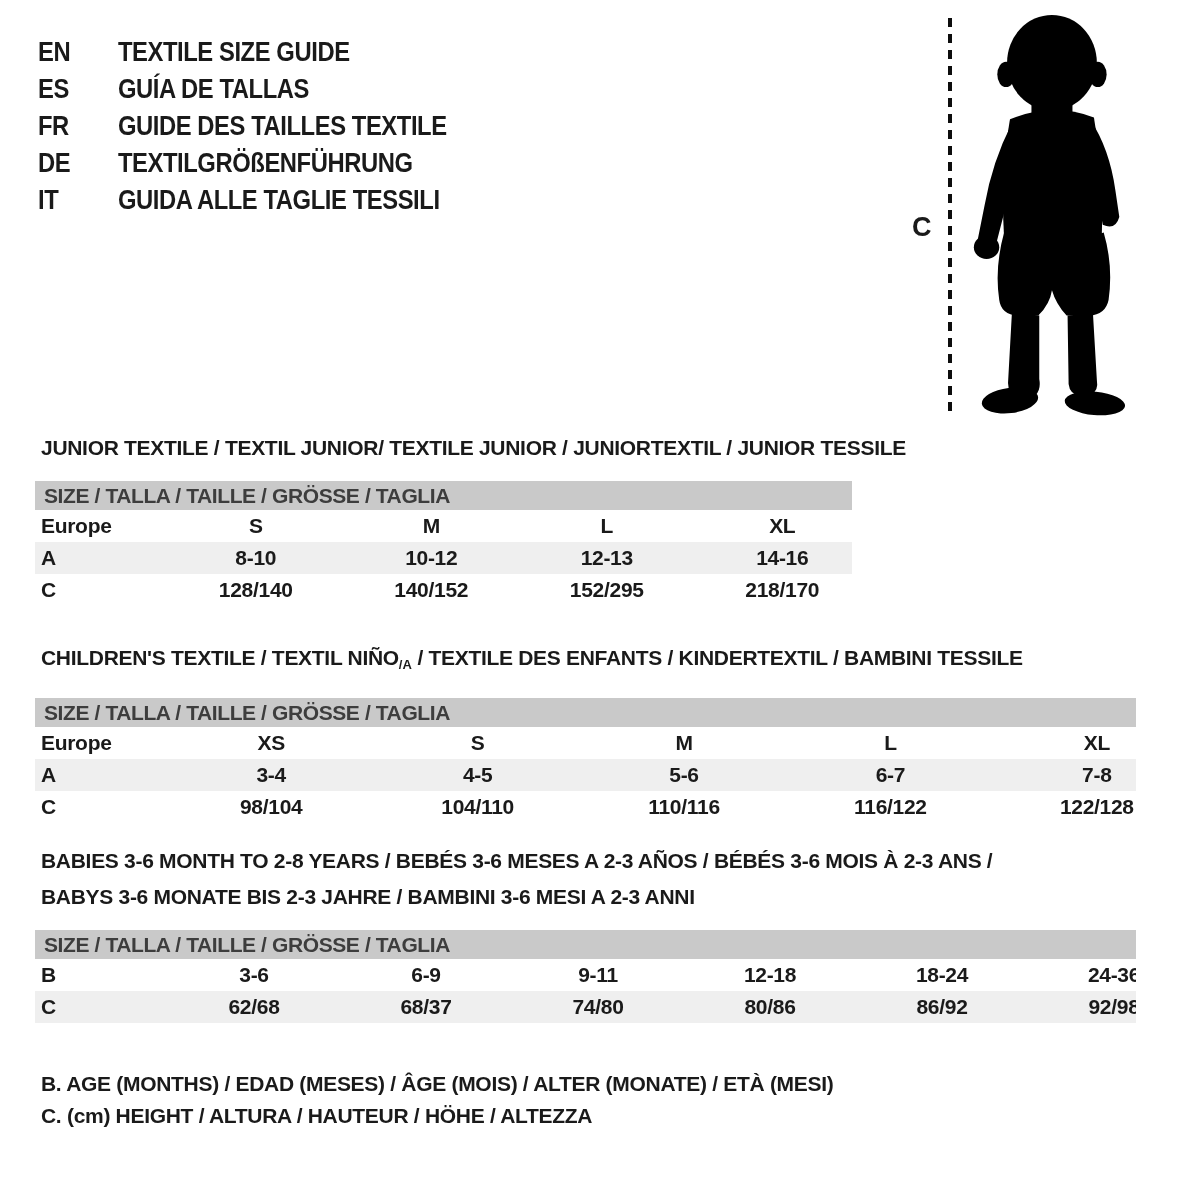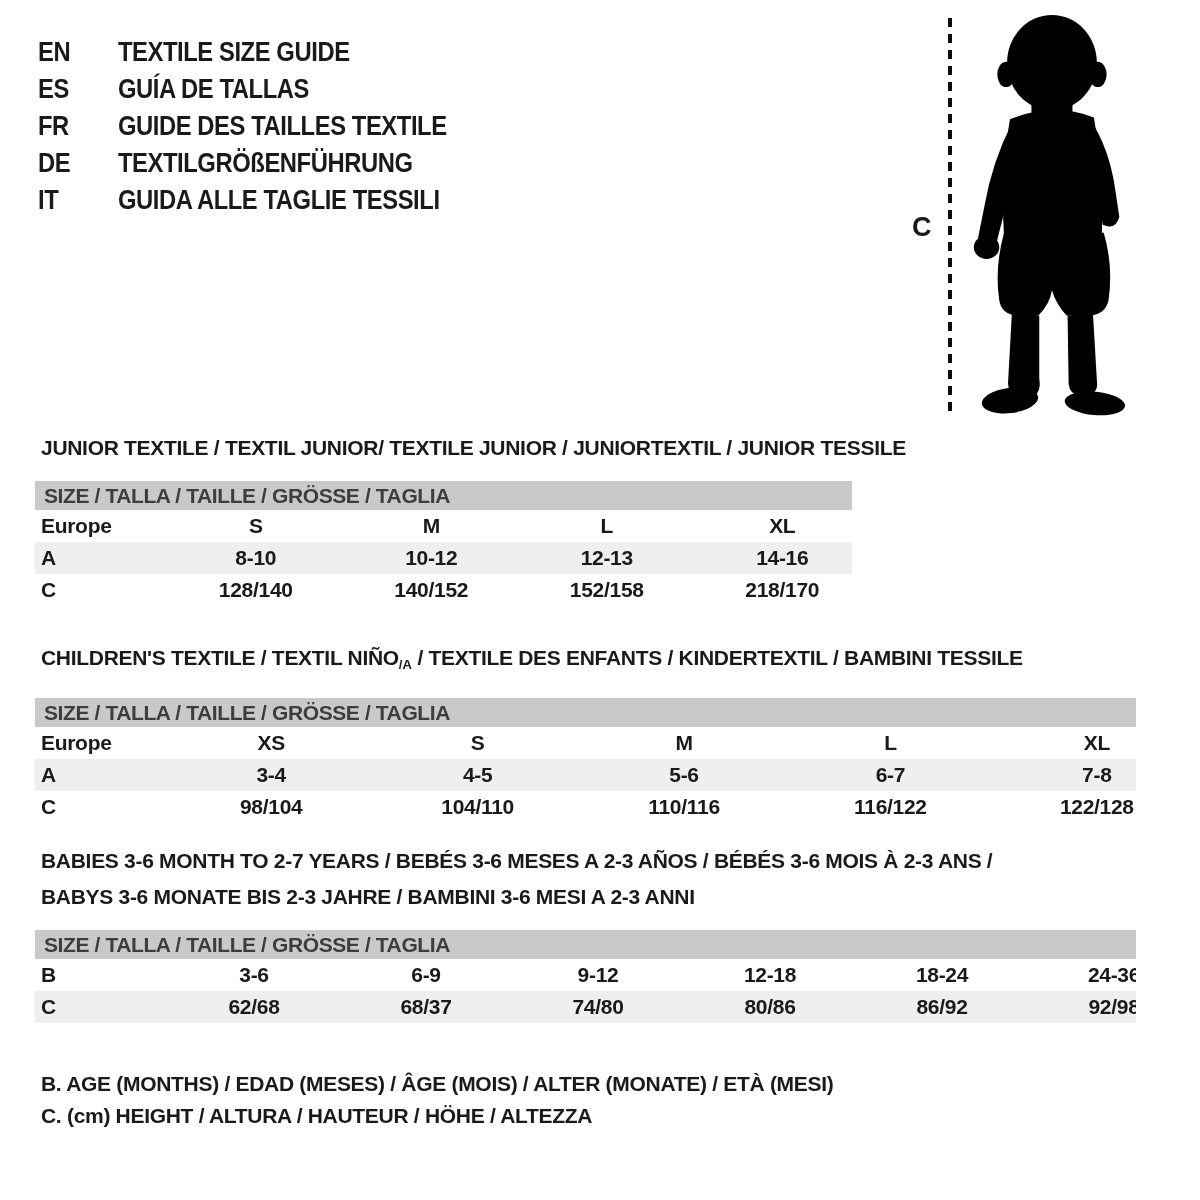--- a/index.html
+++ b/index.html
@@ -109,21 +109,21 @@
           <span class="tlabel">A</span>
           <span class="tcell">8-10</span>
           <span class="tcell">10-12</span>
           <span class="tcell">12-13</span>
           <span class="tcell">14-16</span>
         </div>
         <div class="trow">
           <span class="tlabel">C</span>
           <span class="tcell">128/140</span>
           <span class="tcell">140/152</span>
-          <span class="tcell">152/158</span>
+          <span class="tcell">152/295</span>
           <span class="tcell">218/170</span>
         </div>
       </div>
       <div class="section sec-children">
         <div class="section-title">
           <div class="title-line"><span>CHILDREN'S TEXTILE / TEXTIL NIÑO</span><span class="sub">/A</span><span> / TEXTILE DES ENFANTS / KINDERTEXTIL / BAMBINI TESSILE</span></div>
         </div>
         <div class="size-bar" style="background: rgb(201, 201, 201); color: rgb(61, 61, 61);">SIZE / TALLA / TAILLE / GRÖSSE / TAGLIA</div>
         <div class="trow">
           <span class="tlabel">Europe</span>
@@ -145,29 +145,29 @@
           <span class="tlabel">C</span>
           <span class="tcell">98/104</span>
           <span class="tcell">104/110</span>
           <span class="tcell">110/116</span>
           <span class="tcell">116/122</span>
           <span class="tcell">122/128</span>
         </div>
       </div>
       <div class="section sec-babies">
         <div class="section-title">
-          <div class="title-line"><span>BABIES 3-6 MONTH TO 2-7 YEARS / BEBÉS 3-6 MESES A 2-3 AÑOS / BÉBÉS 3-6 MOIS À 2-3 ANS /</span></div>
+          <div class="title-line"><span>BABIES 3-6 MONTH TO 2-8 YEARS / BEBÉS 3-6 MESES A 2-3 AÑOS / BÉBÉS 3-6 MOIS À 2-3 ANS /</span></div>
           <div class="title-line"><span>BABYS 3-6 MONATE BIS 2-3 JAHRE / BAMBINI 3-6 MESI A 2-3 ANNI</span></div>
         </div>
         <div class="size-bar" style="background: rgb(201, 201, 201); color: rgb(61, 61, 61);">SIZE / TALLA / TAILLE / GRÖSSE / TAGLIA</div>
         <div class="trow">
           <span class="tlabel">B</span>
           <span class="tcell">3-6</span>
           <span class="tcell">6-9</span>
-          <span class="tcell">9-12</span>
+          <span class="tcell">9-11</span>
           <span class="tcell">12-18</span>
           <span class="tcell">18-24</span>
           <span class="tcell">24-36</span>
         </div>
         <div class="trow shaded" style="background: rgb(239, 239, 239);">
           <span class="tlabel">C</span>
           <span class="tcell">62/68</span>
           <span class="tcell">68/37</span>
           <span class="tcell">74/80</span>
           <span class="tcell">80/86</span>

